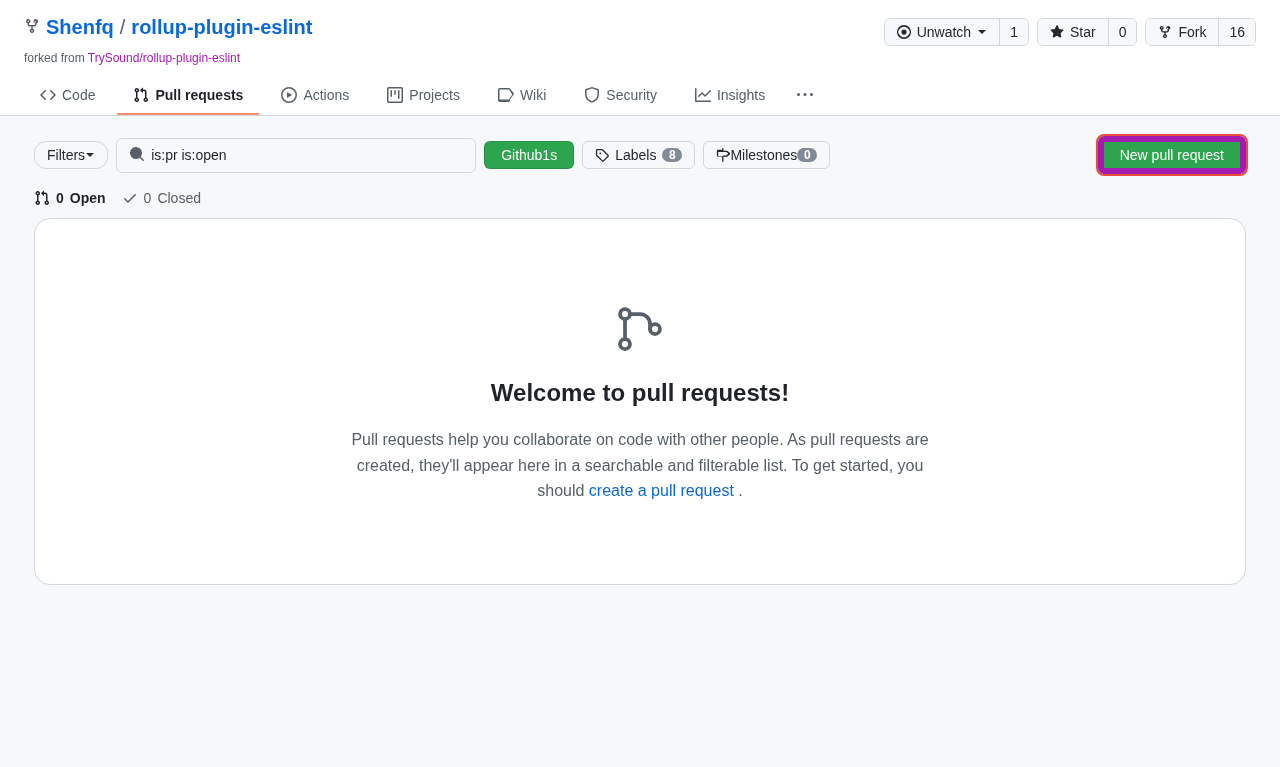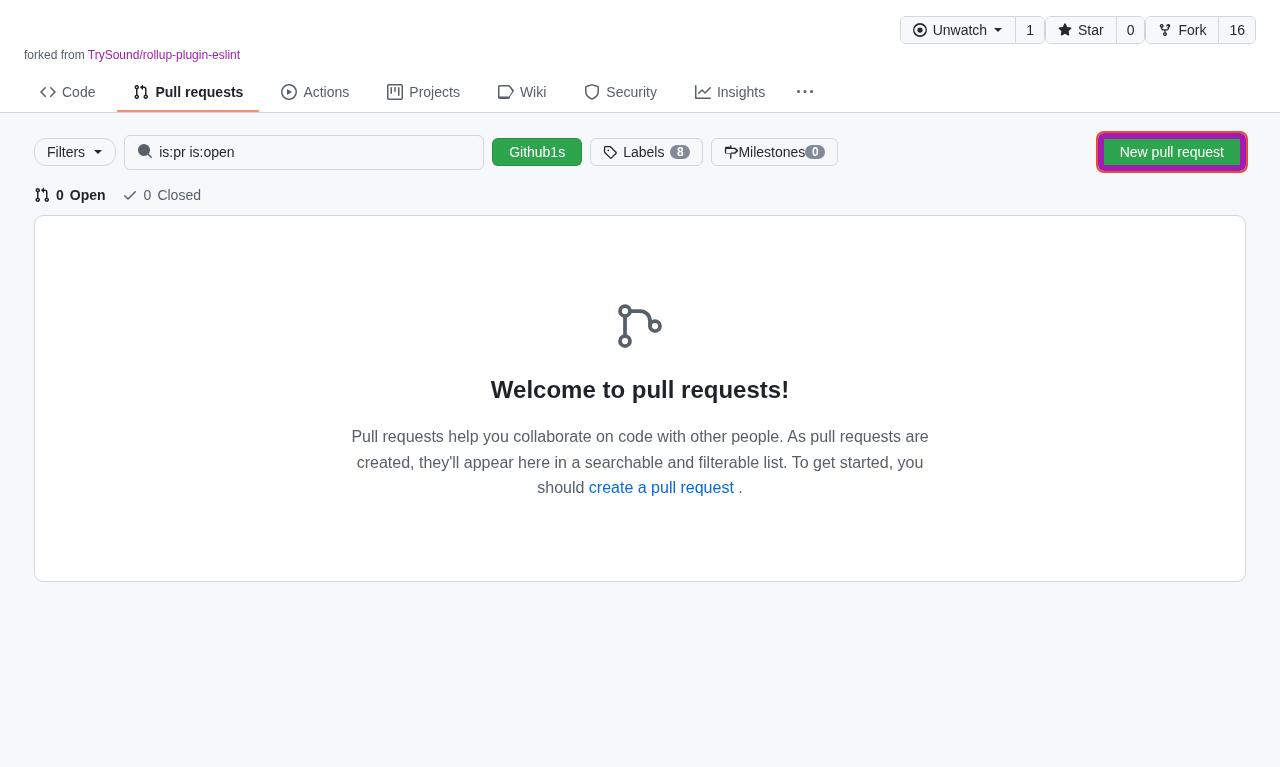--- a/index.html
+++ b/index.html
@@ -41,21 +41,21 @@
     }
     .repo-name {
       color: #0969da;
       font-size: 20px;
       font-weight: 600;
       text-decoration: none;
     }
     .repo-actions {
       display: flex;
       align-items: center;
-      gap: 0;
+      gap: 8px;
       margin-left: auto;
     }
     .btn-group {
       display: flex;
       align-items: center;
       border: 1px solid #d0d7de;
       border-radius: 6px;
       overflow: hidden;
     }
     .btn-group-main {
@@ -129,21 +129,21 @@
     }
     .pr-toolbar {
       display: flex;
       align-items: center;
       gap: 8px;
       margin-bottom: 16px;
     }
     .filters-btn {
       display: flex;
       align-items: center;
-      gap: 8px;
+      gap: 0;
       padding: 5px 12px;
       background: #f6f8fa;
       border: 1px solid #d0d7de;
       border-radius: 12px;
       font-size: 14px;
       font-weight: 500;
       color: #24292f;
       cursor: pointer;
     }
     .search-box {
@@ -243,21 +243,21 @@
       display: flex;
       align-items: center;
       gap: 6px;
       font-size: 14px;
       color: #57606a;
       cursor: pointer;
     }
     .pr-empty-area {
       background: #ffffff;
       border: 1px solid #d0d7de;
-      border-radius: 9px;
+      border-radius: 16px;
       padding: 80px 56px;
       text-align: center;
       display: flex;
       flex-direction: column;
       align-items: center;
       gap: 20px;
     }
     .pr-empty-icon {
       width: 60px;
       height: 60px;
@@ -279,20 +279,30 @@
       text-decoration: none;
     }
   </style>
 </head>
 <body>
 
 <div class="page-wrapper">
 
   <div class="repo-header">
     <div style="display:flex; align-items:center; justify-content:space-between; margin-bottom: 4px;">
+      <div class="repo-title-row">
+        <span class="repo-fork-icon">
+          <svg width="16" height="16" viewBox="0 0 16 16" fill="#57606a" xmlns="http://www.w3.org/2000/svg">
+            <path fill-rule="evenodd" d="M5 3.25a.75.75 0 11-1.5 0 .75.75 0 011.5 0zm0 2.122a2.25 2.25 0 10-1.5 0v.878A2.25 2.25 0 005.75 8.5h1.5v2.128a2.251 2.251 0 101.5 0V8.5h1.5a2.25 2.25 0 002.25-2.25v-.878a2.25 2.25 0 10-1.5 0v.878a.75.75 0 01-.75.75h-4.5A.75.75 0 015 6.25v-.878zm3.75 7.378a.75.75 0 11-1.5 0 .75.75 0 011.5 0zm3-8.75a.75.75 0 11-1.5 0 .75.75 0 011.5 0z"></path>
+          </svg>
+        </span>
+        <a class="repo-owner">Shenfq</a>
+        <span class="repo-separator">/</span>
+        <a class="repo-name">rollup-plugin-eslint</a>
+      </div>
       <div class="repo-actions">
 
         <div class="btn-group">
           <button class="btn-group-main">
             <svg width="14" height="14" viewBox="0 0 16 16" fill="currentColor">
                 <path d="M8 2a5.97 5.97 0 00-4.192 1.75C2.392 5.166 1.5 6.515 1.5 8s.892 2.834 2.308 4.25A5.97 5.97 0 008 14a5.97 5.97 0 004.192-1.75C13.608 10.834 14.5 9.485 14.5 8s-.892-2.834-2.308-4.25A5.97 5.97 0 008 2zM0 8a8 8 0 1116 0A8 8 0 010 8zm8-3a3 3 0 100 6 3 3 0 000-6z"></path>
               </svg>
             <span>Unwatch</span>
             <svg width="10" height="10" viewBox="0 0 10 10" fill="currentColor">
                 <path d="M5 7L1 3h8z"></path>

